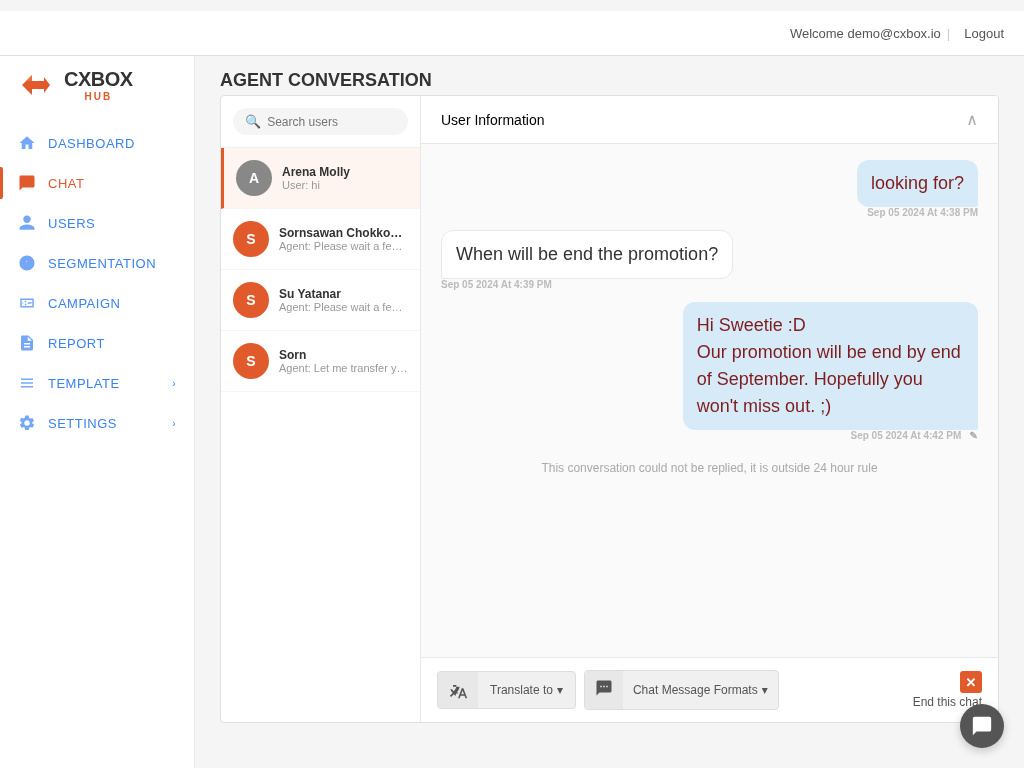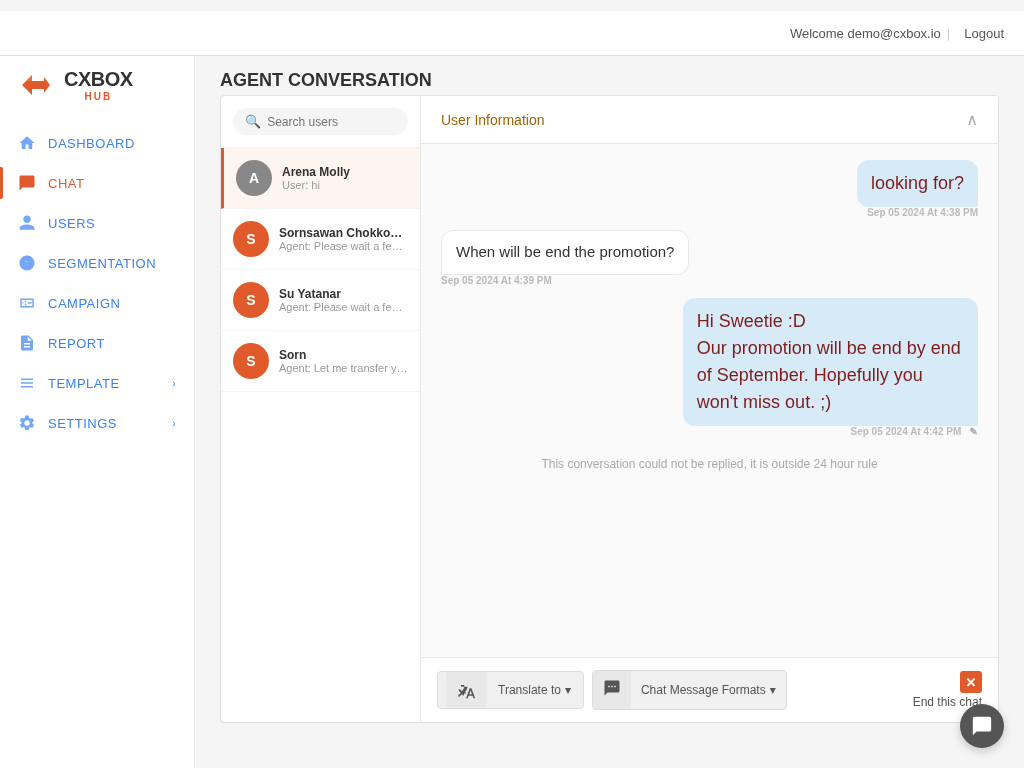--- a/index.html
+++ b/index.html
@@ -95,36 +95,36 @@
     
     .chat-panel {
       flex: 1; display: flex; flex-direction: column; background: #fafafa;
     }
 
     
     .user-info-header {
       background: #fff; border-bottom: 1px solid #e8e8e8;
       padding: 14px 20px; display: flex; align-items: center; justify-content: space-between;
     }
-    .user-info-title { font-size: 14px; font-weight: 500; color: #a16207; }
+    .user-info-title { font-size: 14px; font-weight: 500; color: #000000; }
     .collapse-icon { color: #aaa; cursor: pointer; font-size: 16px; }
 
     
     .messages-area {
       flex: 1; padding: 16px 20px; overflow-y: auto; display: flex; flex-direction: column; gap: 12px;
     }
     .msg-incoming {
       align-self: flex-start; max-width: 55%;
     }
     .msg-outgoing {
       align-self: flex-end; max-width: 55%;
     }
     .msg-bubble-in {
       background: #fff; border: 1px solid #e8e8e8; border-radius: 12px 12px 12px 2px;
-      padding: 10px 14px; font-size: 15px; color: #333; line-height: 1.5;
+      padding: 10px 14px; font-size: 18px; color: #333; line-height: 1.5;
     }
     .msg-bubble-out {
       background: #d6eaf8; border-radius: 12px 12px 2px 12px;
       padding: 10px 14px; font-size: 18px; color: #7f1d1d; line-height: 1.5;
     }
     .msg-time {
       font-size: 10px; color: #bbb; text-align: right; font-weight: bold;
     }
     .msg-time-left { text-align: left; }
 
@@ -132,21 +132,21 @@
       text-align: center; font-size: 12px; color: #aaa; padding: 8px 0;
     }
 
     
     .chat-toolbar {
       background: #fff; border-top: 1px solid #e8e8e8;
       padding: 12px 16px; display: flex; align-items: center; gap: 8px;
     }
     .translate-wrap {
       display: flex; align-items: center; background: #f0f0f0;
-      border-radius: 4px; overflow: hidden; border: 1px solid #ddd; padding-left: 8px;
+      border-radius: 4px; overflow: hidden; border: 1px solid #ddd;
     }
     .translate-icon-box {
       background: #e8e8e8; padding: 8px 10px; display: flex; align-items: center;
     }
     .translate-btn {
       padding: 8px 12px; font-size: 12px; color: #555; cursor: pointer;
       display: flex; align-items: center; gap: 4px; background: #f0f0f0; border: none; outline: none;
     }
     .chat-format-btn {
       display: flex; align-items: center; background: #f0f0f0;

